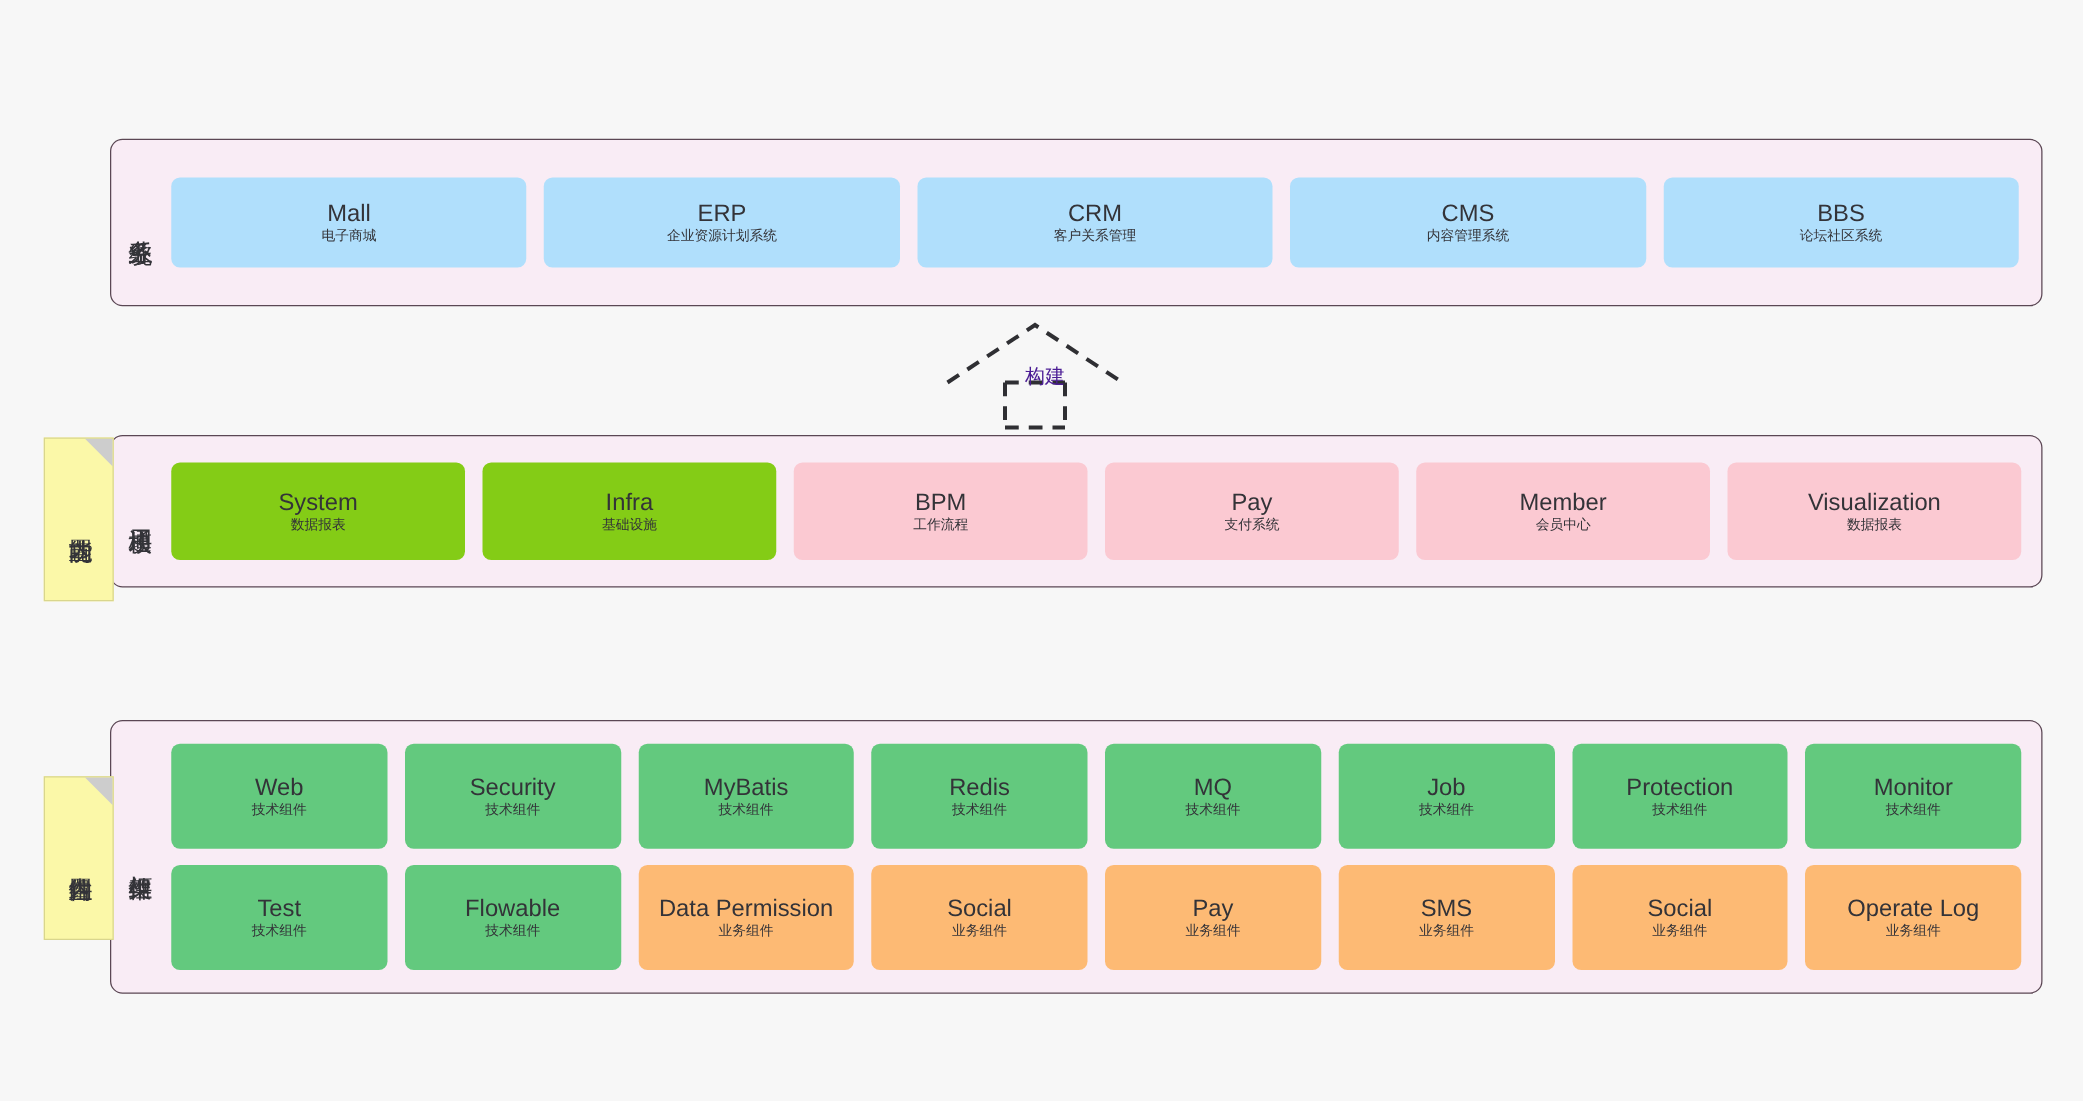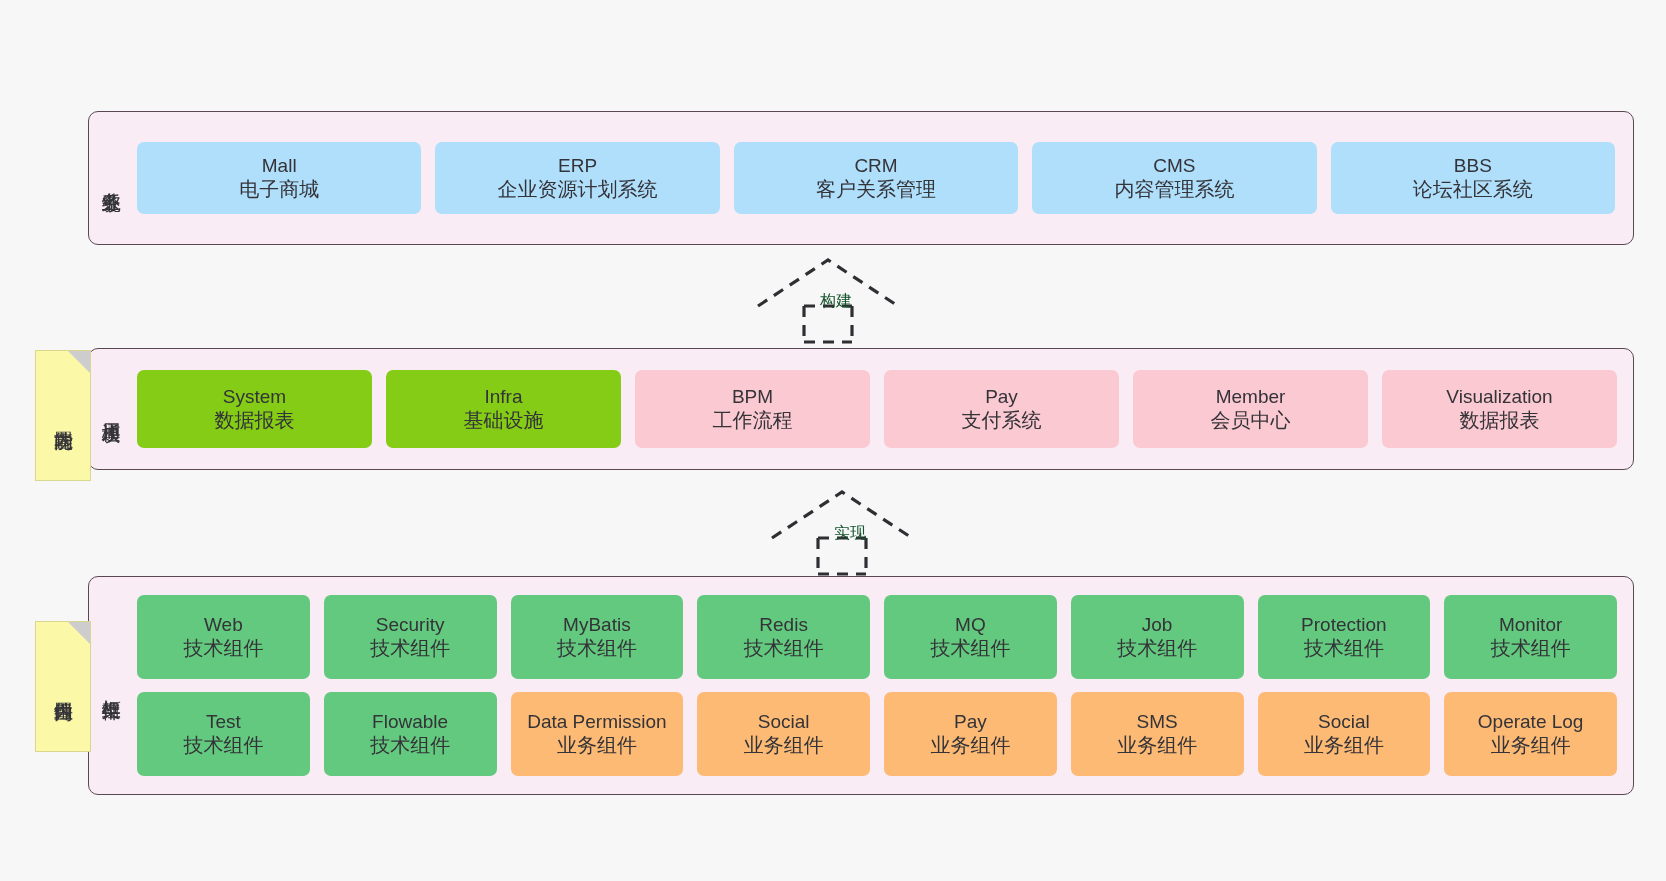--- a/index.html
+++ b/index.html
@@ -59,21 +59,21 @@
     flex-direction:column;
     align-items:center;
     justify-content:center;
     text-align:center;
     box-sizing:border-box;
     padding:6px 4px;
     line-height:1.22;
     user-select:none;
   }
   .card .en{font-size:19px;}
-  .card .cn{font-size:20px;}
+  .card .cn{font-size:11px;}
 
   
   .fill-blue      {background:#b0dffc;}
   .fill-red       {background:#84cc16;text-align:right;}
   .fill-pink      {background:#fbc9d2;}
   .fill-green     {background:#63c97e;}
   .fill-greenlight{background:#fdba74;}
 
   
   #layer-business {left:88px; top:111px;  width:1546px; height:134px;}
@@ -110,21 +110,21 @@
   }
   #note-functions {left:35px; top:350px; width:56px; height:131px;}
   #note-components{left:35px; top:621px; width:56px; height:131px;}
 
   
   .gen-arrow{position:absolute;}
   .gen-arrow svg{display:block;overflow:visible;}
   .gen-label{
     position:absolute;
     font-size:16px;
-    color:#14532d;
+    color:#4c1d95;
     white-space:nowrap;
     user-select:none;
     background:transparent;
   }
   #arrow-build {left:758px; top:258px; width:140px; height:84px;}
   #arrow-build .gen-label{left:62px; top:33px;}
   #arrow-impl  {left:772px; top:490px; width:140px; height:84px;}
   #arrow-impl  .gen-label{left:62px; top:33px;}
 </style>
 </head>
@@ -198,32 +198,20 @@
           <span class="cn">会员中心</span>
         </div>
         <div class="card fill-pink">
           <span class="en">Visualization</span>
           <span class="cn">数据报表</span>
         </div>
       </div>
     </div>
   </div>
 
-  <div class="gen-arrow" id="arrow-impl">
-    <svg width="140" height="84" viewBox="0 0 140 84" aria-hidden="true">
-      <g fill="none" stroke="#2f2f33" stroke-width="3.2" stroke-dasharray="11,8" stroke-linecap="butt">
-        <path d="M 0 48 L 70 2 L 140 48"></path>
-        <path d="M 46 48 L 94 48"></path>
-        <path d="M 46 48 L 46 84"></path>
-        <path d="M 94 48 L 94 84"></path>
-        <path d="M 46 84 L 94 84"></path>
-      </g>
-    </svg>
-    <span class="gen-label">实现</span>
-  </div>
 
   <div class="layer" id="layer-framework">
     <div class="layer-title">框架组件</div>
     <div class="cards">
       <div class="card-row">
         <div class="card fill-green">
           <span class="en">Web</span>
           <span class="cn">技术组件</span>
         </div>
         <div class="card fill-green">

